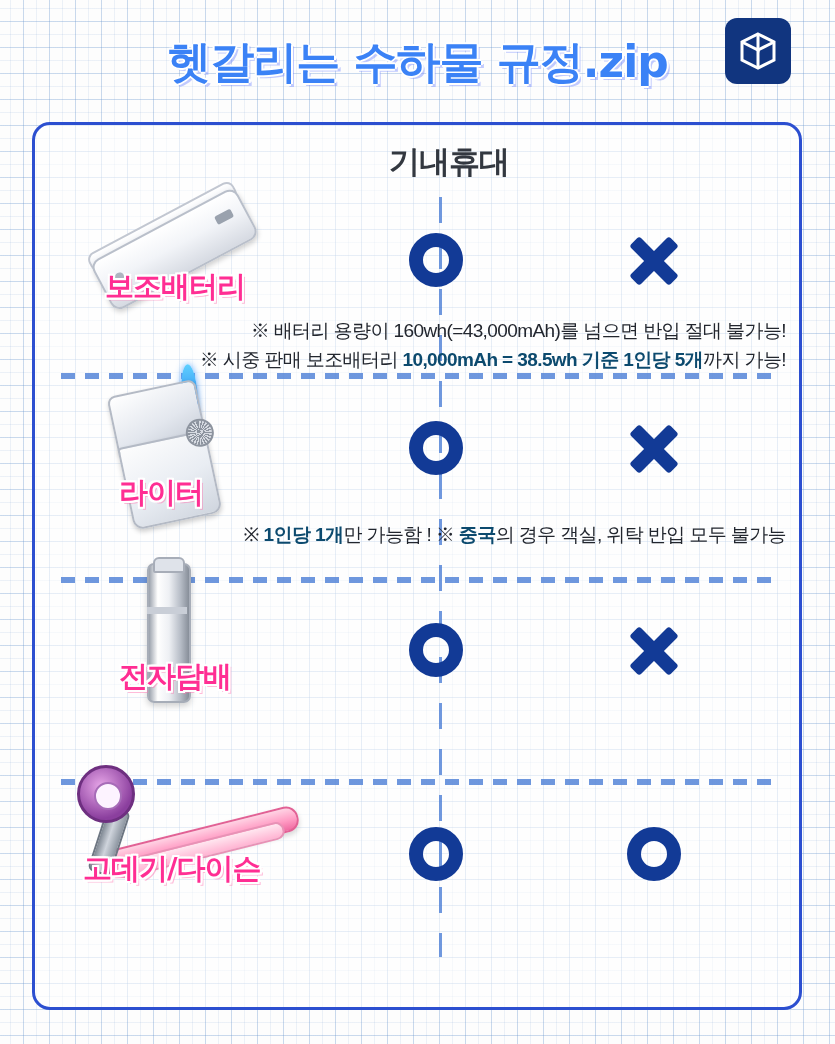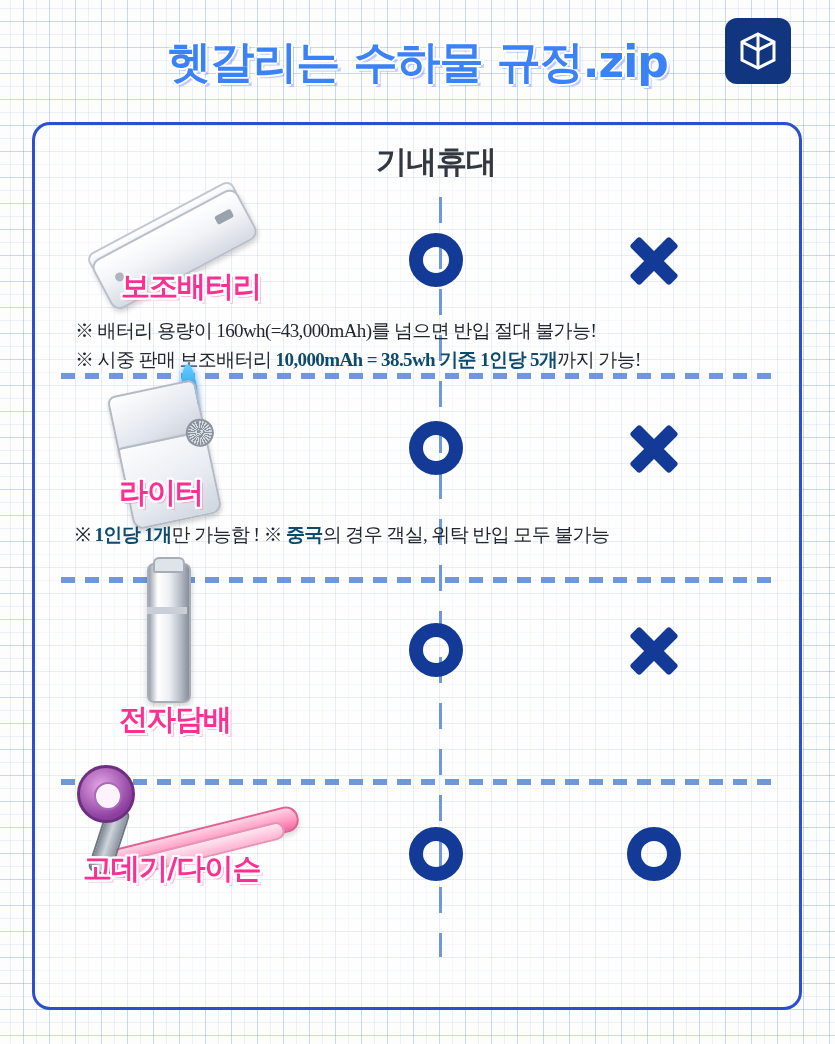--- a/index.html
+++ b/index.html
@@ -59,20 +59,21 @@
     width:770px;height:888px;
     border:3px solid #2c4fd0;
     border-radius:18px;
     background:rgba(255,255,255,0.55);
     box-sizing:border-box;
   }
 
   .colhead{
     position:absolute;top:16px;left:0;width:100%;
     display:flex;
+    padding-left:13px;
   }
   .colhead .sp{width:292px}
   .colhead .ch{
     width:218px;text-align:center;
     font-family:"DejaVu Sans", sans-serif;
     font-size:31px;font-weight:bold;color:#333840;
     letter-spacing:-1px;
   }
 
   
@@ -116,23 +117,24 @@
   .mark .x:before,.mark .x:after{
     content:"";position:absolute;left:50%;top:0;
     width:14px;height:56px;background:#123a96;border-radius:3px;
     margin-left:-7px;
   }
   .mark .x:before{transform:rotate(45deg)}
   .mark .x:after{transform:rotate(-45deg)}
 
   .notes{
     position:absolute;left:40px;right:13px;
-    font-family:Liberation Serif, serif;
+    font-family:Liberation Sans, sans-serif;
     font-size:19px;color:#22262e;letter-spacing:-0.6px;
     line-height:1.5;
+    text-align:right;
   }
   .notes .ln{white-space:nowrap}
   .hl{color:#0c4a6e;font-weight:bold}
 
   .sep{
     position:absolute;left:26px;width:718px;height:6px;
     background:
       repeating-linear-gradient(to right,#5585d8 0 14px, rgba(255,255,255,0) 14px 24px);
     opacity:.85;
   }
@@ -248,21 +250,21 @@
 
   <div class="vdiv"></div>
 
   <div class="row r1">
     <div class="pic pb">
       <div class="top"></div>
         <div class="body"></div>
       <div class="led"></div>
         <div class="port"></div>
     </div>
-    <div class="item-label" style="left:86px;top:78px;">보조배터리</div>
+    <div class="item-label" style="left:70px;top:78px;">보조배터리</div>
     <div class="mark" style="left:292px;top:44px;"><span class="o"></span></div>
     <div class="mark" style="left:510px;top:44px;"><span class="x"></span></div>
     <div class="notes" style="top:128px;">
       <div class="ln">
         <span>※ 배터리 용량이 160wh(=43,000mAh)를 넘으면 반입 절대 불가능!</span>
       </div>
       <div class="ln">
         <span>※ 시중 판매 보조배터리 </span><span class="hl">10,000mAh = 38.5wh 기준 1인당 5개</span><span>까지 가능!</span>
       </div>
     </div>
@@ -286,21 +288,21 @@
     </div>
   </div>
   <div class="sep" style="top:452px;"></div>
 
   <div class="row r3">
     <div class="pic ec">
       <div class="tube"></div>
         <div class="band"></div>
         <div class="tip"></div>
     </div>
-    <div class="item-label" style="left:84px;top:94px;margin-top:43px;">전자담배</div>
+    <div class="item-label" style="left:84px;top:94px;">전자담배</div>
     <div class="mark" style="left:292px;top:60px;"><span class="o"></span></div>
     <div class="mark" style="left:510px;top:60px;"><span class="x"></span></div>
   </div>
   <div class="sep" style="top:654px;"></div>
 
   <div class="row r4">
     <div class="pic ci">
       <div class="wand"></div>
         <div class="wand2"></div>
       <div class="handle"></div>

